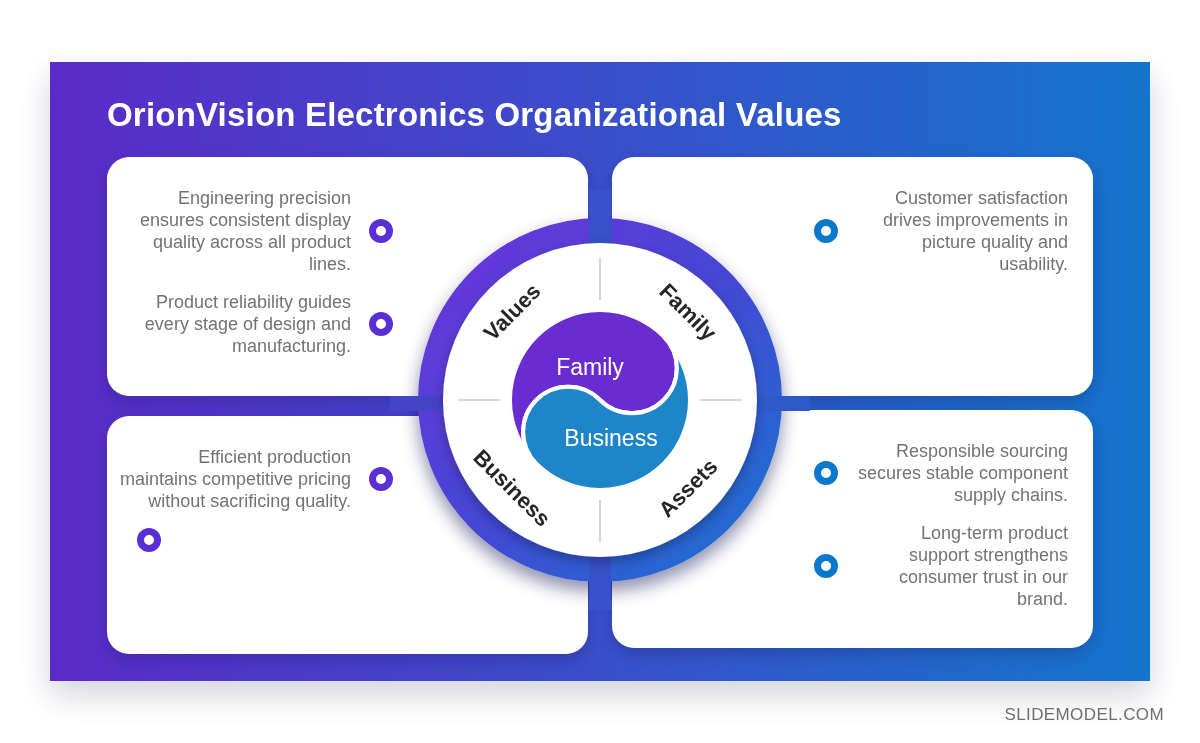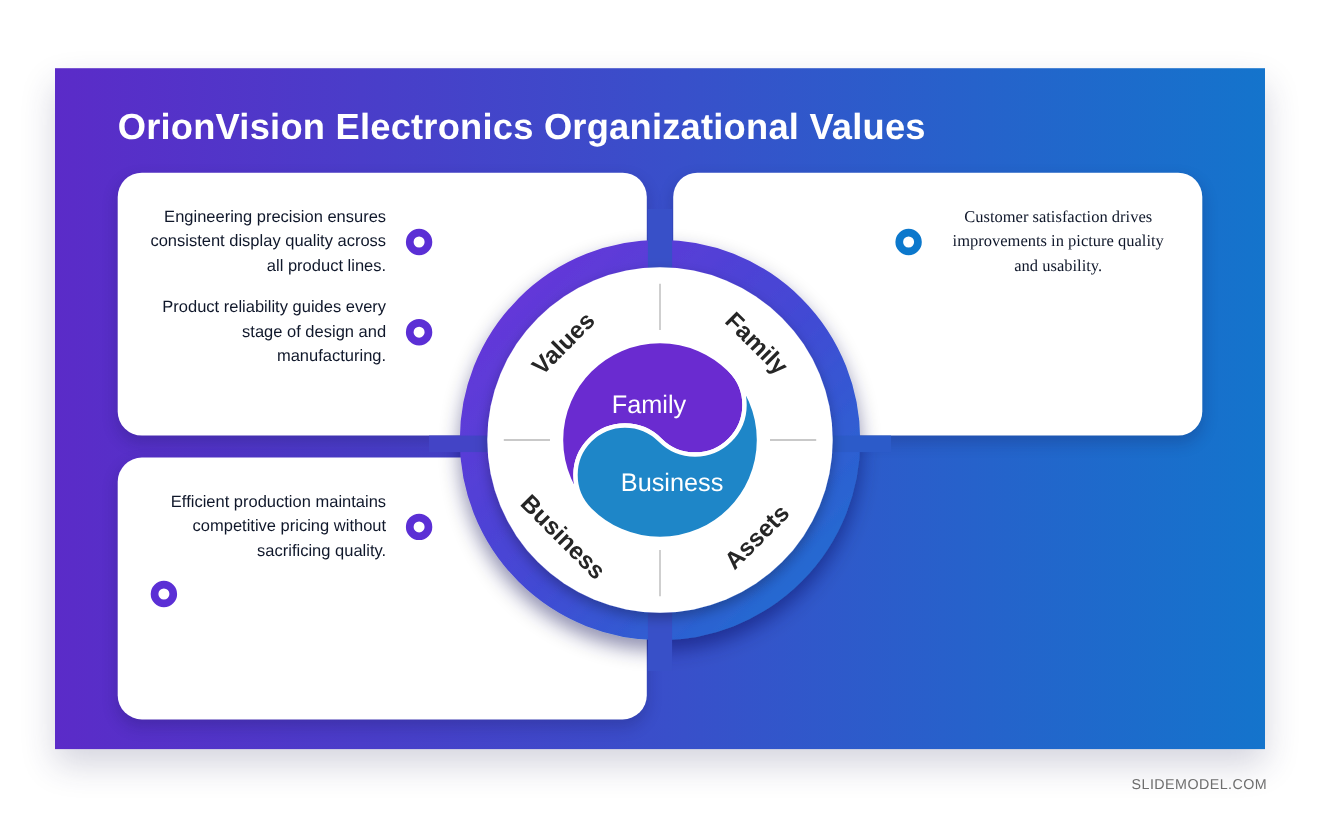--- a/index.html
+++ b/index.html
@@ -19,37 +19,37 @@
   .card-tl { left:57px;  top:95px;  width:481px; height:239px; }
   .card-tr { left:562px; top:95px;  width:481px; height:239px; }
   .card-bl { left:57px;  top:354px; width:481px; height:238px; }
   .card-br { left:562px; top:348px; width:481px; height:238px; }
 
   .card-content { position:absolute; top:30px; display:flex; flex-direction:column; gap:16px; }
   .card-left  .card-content { left:12px; }
   .card-right .card-content { left:202px; }
 
   .value-row { display:flex; align-items:center; }
-  .value-text { font-size:15px; line-height:22px; color:#0f172a; }
+  .value-text { font-size:18px; line-height:22px; color:#737373; }
   .card-left  .value-text { width:232px; text-align:right; }
-  .card-right .value-text { width:212px; text-align:center;font-family:Liberation Serif, serif; }
+  .card-right .value-text { width:212px; text-align:right; }
 
   .donut { width:24px; height:24px; border-radius:50%; background:#ffffff;
            border:7.5px solid #5b2fd5; flex:0 0 auto; }
   .donut-purple { border-color:#5b2fd5; }
   .donut-blue   { border-color:#0c78cc; }
   .card-left  .donut { margin-left:18px; }
   .card-right .donut { margin-right:18px; }
 
   .diagram { position:absolute; left:340px; top:128px; width:420px; height:420px; }
   .ring-label { font-size:22px; font-weight:bold; fill:#262626; }
   .core-label { font-size:23px; fill:#ffffff; }
 
-  .footer-watermark { position:absolute; left:4px; top:705px; width:1148px; text-align:right;
-                      font-size:13px; letter-spacing:0.4px; color:#6e6e6e; }
+  .footer-watermark { position:absolute; left:16px; top:705px; width:1148px; text-align:right;
+                      font-size:17px; letter-spacing:0.4px; color:#6e6e6e; }
 </style>
 </head>
 <body>
 
 <div class="page">
   <div class="slide">
 
     <div class="slide-title">OrionVision Electronics Organizational Values</div>
 
     <div class="card card-tl card-left">
@@ -79,20 +79,32 @@
         <div class="value-row">
           <div class="value-text">Efficient production maintains competitive pricing without sacrificing quality.</div>
           <span class="donut donut-purple"></span>
         </div>
         <div class="value-row">
           <span class="donut donut-purple"></span>
         </div>
       </div>
     </div>
 
+    <div class="card card-br card-right">
+      <div class="card-content">
+        <div class="value-row">
+          <span class="donut donut-blue"></span>
+          <div class="value-text">Responsible sourcing secures stable component supply chains.</div>
+        </div>
+        <div class="value-row">
+          <span class="donut donut-blue"></span>
+          <div class="value-text">Long-term product support strengthens consumer trust in our brand.</div>
+        </div>
+      </div>
+    </div>
 
     <div class="diagram">
       <svg width="420" height="420" viewBox="-20 -20 420 420">
         <defs>
           <linearGradient id="ringG" x1="0" y1="0" x2="1" y2="1">
             <stop offset="0%" stop-color="#6d33da"></stop>
             <stop offset="50%" stop-color="#4447d4"></stop>
             <stop offset="100%" stop-color="#1b74d0"></stop>
           </linearGradient>
           <filter id="ringShadow" x="-30%" y="-30%" width="160%" height="170%">

